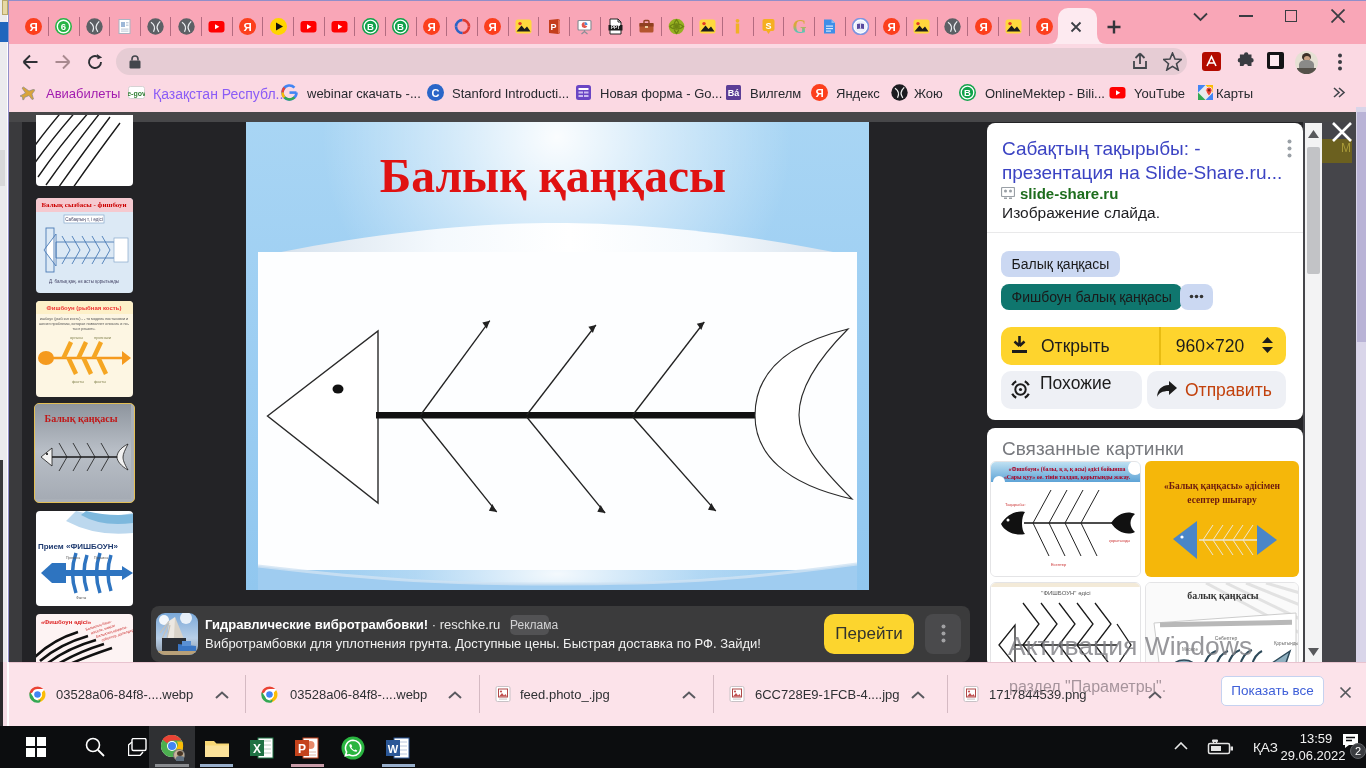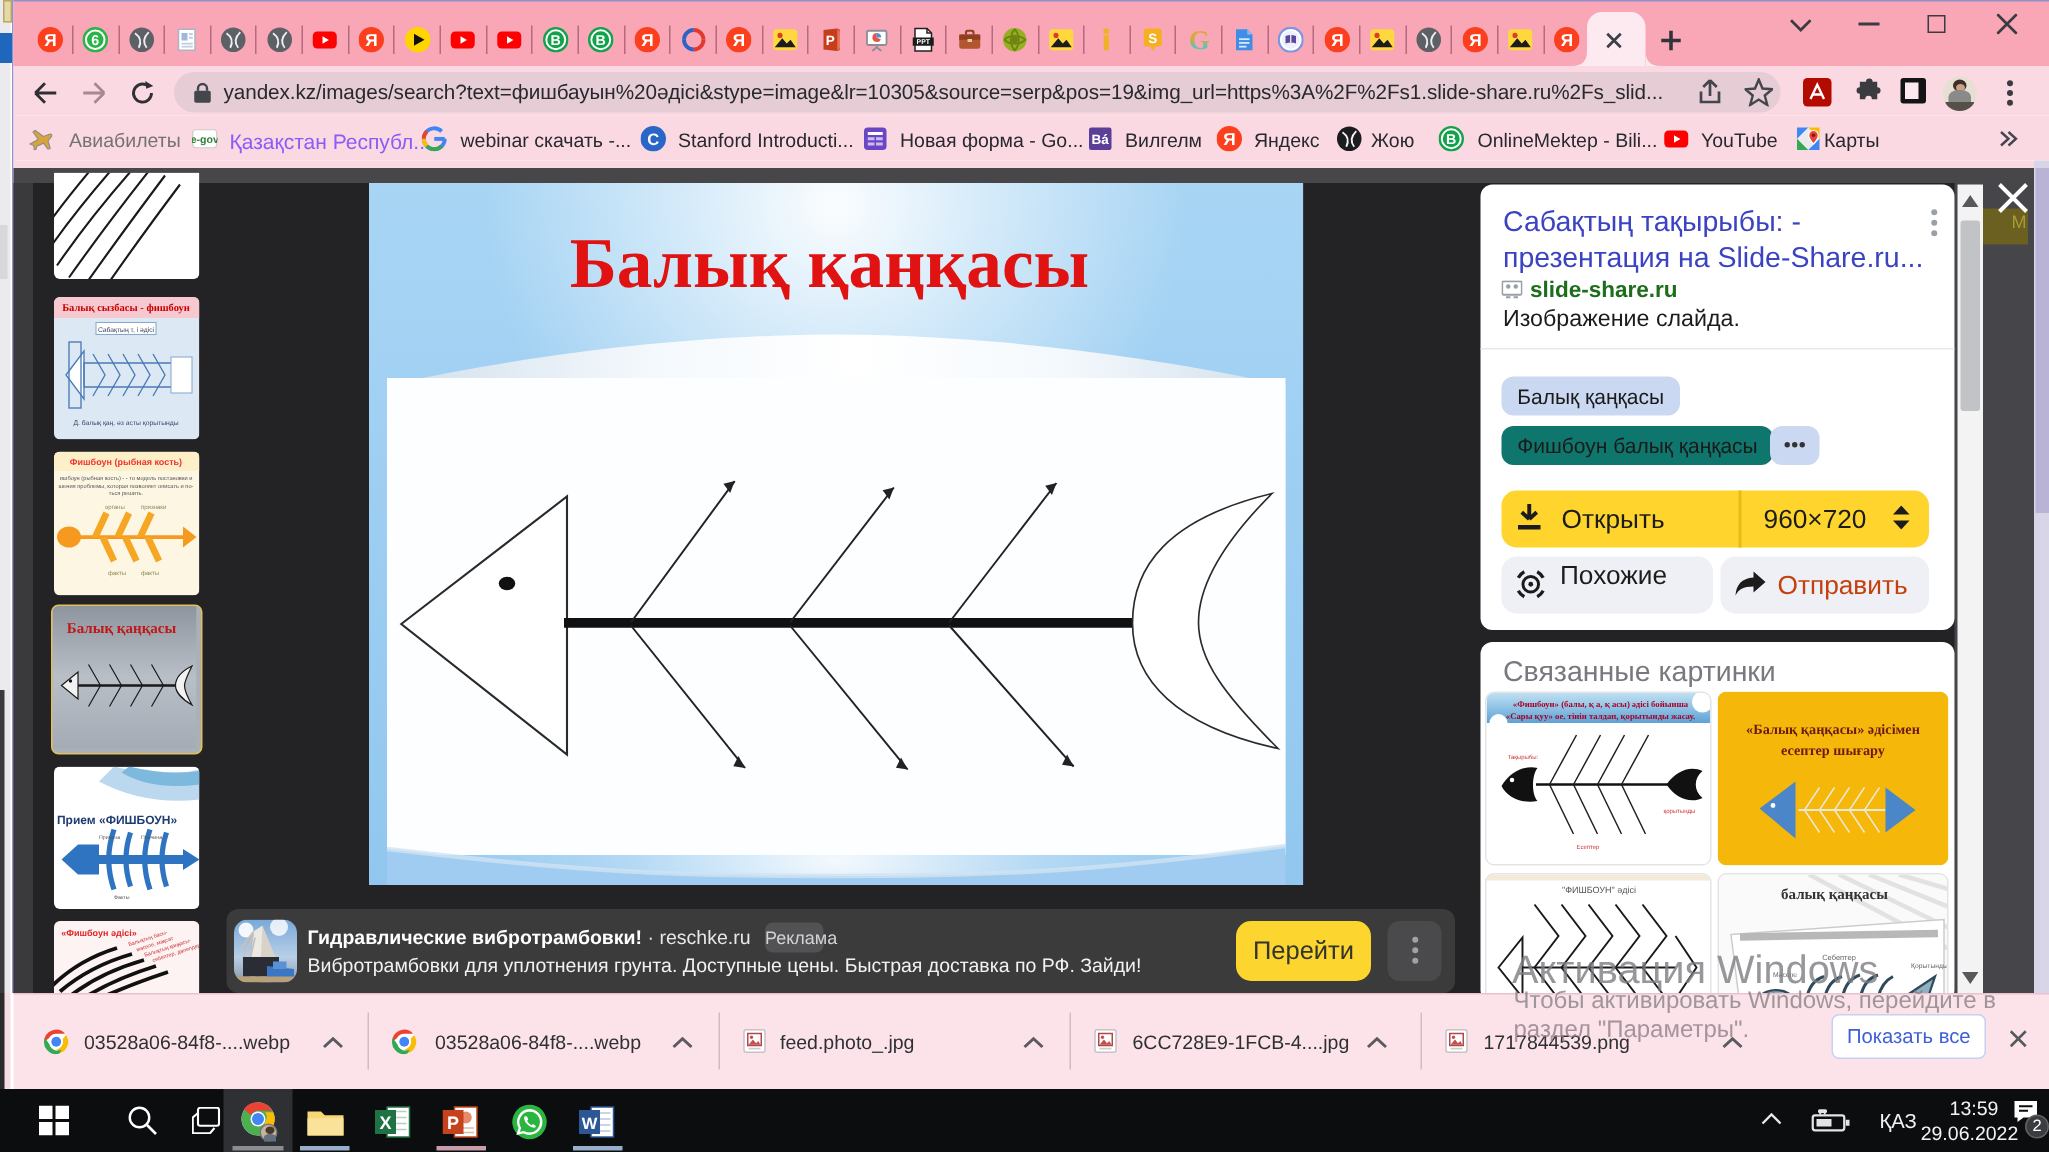--- a/index.html
+++ b/index.html
@@ -248,21 +248,20 @@
     </svg>
 <svg class="a" style="left:87px;top:54px" width="16" height="16" viewBox="0 0 16 16" xmlns="http://www.w3.org/2000/svg">
       <path d="M14,8 A6,6 0 1 1 10.5,2.6" stroke="#2e3035" stroke-width="1.9" fill="none"></path>
       <path d="M9.8,0 L10.5,5.2 L15.2,3.4 Z" fill="#2e3035"></path>
     </svg>
 <div class="a" style="left:116px;top:48px;width:1071px;height:27px;background:#e6ccd4;border-radius:13.5px"></div>
 <svg class="a" style="left:129px;top:55px" width="12" height="14" viewBox="0 0 12 14" xmlns="http://www.w3.org/2000/svg">
       <rect x="0.5" y="5.5" width="11" height="8" rx="1.2" fill="#43464c"></rect>
       <path d="M3,5.5 V4 A3,3 0 0 1 9,4 V5.5" stroke="#43464c" stroke-width="1.6" fill="none"></path>
     </svg>
-<div class="a" style="left:149px;top:54px;width:972px;height:17px;overflow:hidden;font-size:13.8px;letter-spacing:-0.05px;color:#27292e;white-space:nowrap">yandex.kz/images/search?text=фишбауын%20әдісі&amp;stype=image&amp;lr=10305&amp;source=serp&amp;pos=19&amp;img_url=https%3A%2F%2Fs1.slide-share.ru%2Fs_slid...</div>
 <svg class="a" style="left:1131px;top:52px" width="20" height="19" viewBox="0 0 20 19" xmlns="http://www.w3.org/2000/svg">
       <path d="M3,9 V16 H15 V9" stroke="#43464c" stroke-width="1.8" fill="none"></path>
       <path d="M9,12 L9,1.5 M9,1.5 L4.5,6 M9,1.5 L13.5,6" stroke="#43464c" stroke-width="1.8" fill="none"></path>
     </svg>
 <svg class="a" style="left:1163px;top:52px" width="19" height="19" viewBox="0 0 19 19" xmlns="http://www.w3.org/2000/svg">
       <path d="M9.5,1 L12,7 L18.5,7.5 L13.5,11.7 L15.2,18 L9.5,14.4 L3.8,18 L5.5,11.7 L0.5,7.5 L7,7 Z" stroke="#43464c" stroke-width="1.6" fill="none"></path>
     </svg>
 <div class="a" style="left:1202px;top:52px;width:19px;height:19px;background:#b30b00;border-radius:3px"><svg width="19" height="19" viewBox="0 0 19 19" xmlns="http://www.w3.org/2000/svg">
         <path d="M5,14 Q9.5,4.5 9.5,4.5 Q9.5,4.5 14,14 M6.5,11 L12.5,11" stroke="#fff" stroke-width="1.6" fill="none"></path>
       </svg></div>
@@ -280,21 +279,21 @@
     </div>
 <svg class="a" style="left:1337px;top:53px" width="6" height="18" viewBox="0 0 6 18" xmlns="http://www.w3.org/2000/svg">
       <circle cx="3" cy="2.5" r="2" fill="#3a3c42"></circle>
       <circle cx="3" cy="9" r="2" fill="#3a3c42"></circle>
       <circle cx="3" cy="15.5" r="2" fill="#3a3c42"></circle>
     </svg>
 <div class="a" style="left:9px;top:77px;width:1357px;height:30px;background:#fbd9e3"></div>
 <div class="a" style="left:19px;top:84px;width:17px;height:17px"><svg width="17" height="17" viewBox="0 0 17 17" xmlns="http://www.w3.org/2000/svg">
         <path d="M1,12 L6.5,9 L3,4 L4.5,3 L10,7 L14,5.5 Q16,5 15.5,6.8 L13,10 L14.5,15 L13,15.5 L10,11.5 L5.5,13.5 L5,15.5 L3.8,15.8 L3.5,13 Z" fill="#d9a43a" stroke="#8a8a8a" stroke-width="0.7"></path>
       </svg></div>
-    <div class="a" style="left:46px;top:85.5px;font-size:13px;color:#737373;white-space:nowrap">Авиабилеты</div>
+    <div class="a" style="left:46px;top:85.5px;font-size:13px;color:#a21caf;white-space:nowrap">Авиабилеты</div>
 <div class="a" style="left:128px;top:84px;width:17px;height:17px"><svg width="17" height="17" viewBox="0 0 17 17" xmlns="http://www.w3.org/2000/svg">
         <rect x="0.5" y="2.5" width="16" height="12" rx="2" fill="#fff" stroke="#cccccc" stroke-width="0.8"></rect>
         <text x="8.5" y="11.5" font-family="Liberation Sans" font-size="7" font-weight="bold" fill="#2e7d32" text-anchor="middle">e-gov</text>
       </svg></div>
     <div class="a" style="left:153px;top:85.5px;font-size:14px;color:#8b5cf6;white-space:nowrap">Қазақстан Республ...</div>
 <div class="a" style="left:281px;top:84px;width:17px;height:17px"><svg width="17" height="17" viewBox="0 0 17 17" xmlns="http://www.w3.org/2000/svg">
         <path d="M15.5,8.5 a7,7 0 1 1 -2.05,-4.95" stroke="#4285f4" stroke-width="2.6" fill="none"></path>
         <path d="M1.5,8.5 a7,7 0 0 1 2.05,-4.95" stroke="#ea4335" stroke-width="2.6" fill="none"></path>
         <path d="M3.55,13.45 a7,7 0 0 1 -2.05,-4.95" stroke="#fbbc05" stroke-width="2.6" fill="none"></path>
         <path d="M13.45,13.45 a7,7 0 0 1 -9.9,0" stroke="#34a853" stroke-width="2.6" fill="none"></path>
@@ -740,21 +739,20 @@
     </svg>
 <div class="a" style="left:989px;top:687px;font-size:13px;color:#2e3033">1717844539.png</div>
 <svg class="a" style="left:1148px;top:691px" width="14" height="8" viewBox="0 0 14 8" xmlns="http://www.w3.org/2000/svg">
       <path d="M1,7 L7,1.5 L13,7" stroke="#5a5a60" stroke-width="2" fill="none"></path>
     </svg>
 <div class="a" style="left:1221px;top:676px;width:103px;height:30px;background:#fff;border:1px solid #c5d2f0;border-radius:5px;font-size:13.5px;color:#3e5fd8;text-align:center;line-height:28px">Показать все</div>
 <svg class="a" style="left:1339px;top:686px" width="13" height="13" viewBox="0 0 13 13" xmlns="http://www.w3.org/2000/svg">
       <path d="M1.5,1.5 L11.5,11.5 M11.5,1.5 L1.5,11.5" stroke="#55585c" stroke-width="1.7"></path>
     </svg>
 <div class="a" style="left:1008px;top:631px;font-size:26.5px;color:rgba(125,125,130,0.8);white-space:nowrap;z-index:60">Активация Windows</div>
-<div class="a" style="left:1009px;top:659px;font-size:16px;color:rgba(128,124,128,0.75);white-space:nowrap;z-index:60">Чтобы активировать Windows, перейдите в</div>
 <div class="a" style="left:1009px;top:678px;font-size:16px;color:rgba(138,122,130,0.75);white-space:nowrap;z-index:60">раздел "Параметры".</div>
 <div class="a" style="left:0;top:726px;width:1366px;height:42px;background:#0c0d0f"></div>
 <svg class="a" style="left:26px;top:737px" width="20" height="20" viewBox="0 0 20 20" xmlns="http://www.w3.org/2000/svg">
       <rect x="0" y="0" width="9" height="9" fill="#fff"></rect>
       <rect x="11" y="0" width="9" height="9" fill="#fff"></rect>
       <rect x="0" y="11" width="9" height="9" fill="#fff"></rect>
       <rect x="11" y="11" width="9" height="9" fill="#fff"></rect>
     </svg>
 <svg class="a" style="left:85px;top:737px" width="20" height="20" viewBox="0 0 20 20" xmlns="http://www.w3.org/2000/svg">
       <circle cx="8" cy="8" r="6.5" stroke="#fff" stroke-width="1.6" fill="none"></circle>

